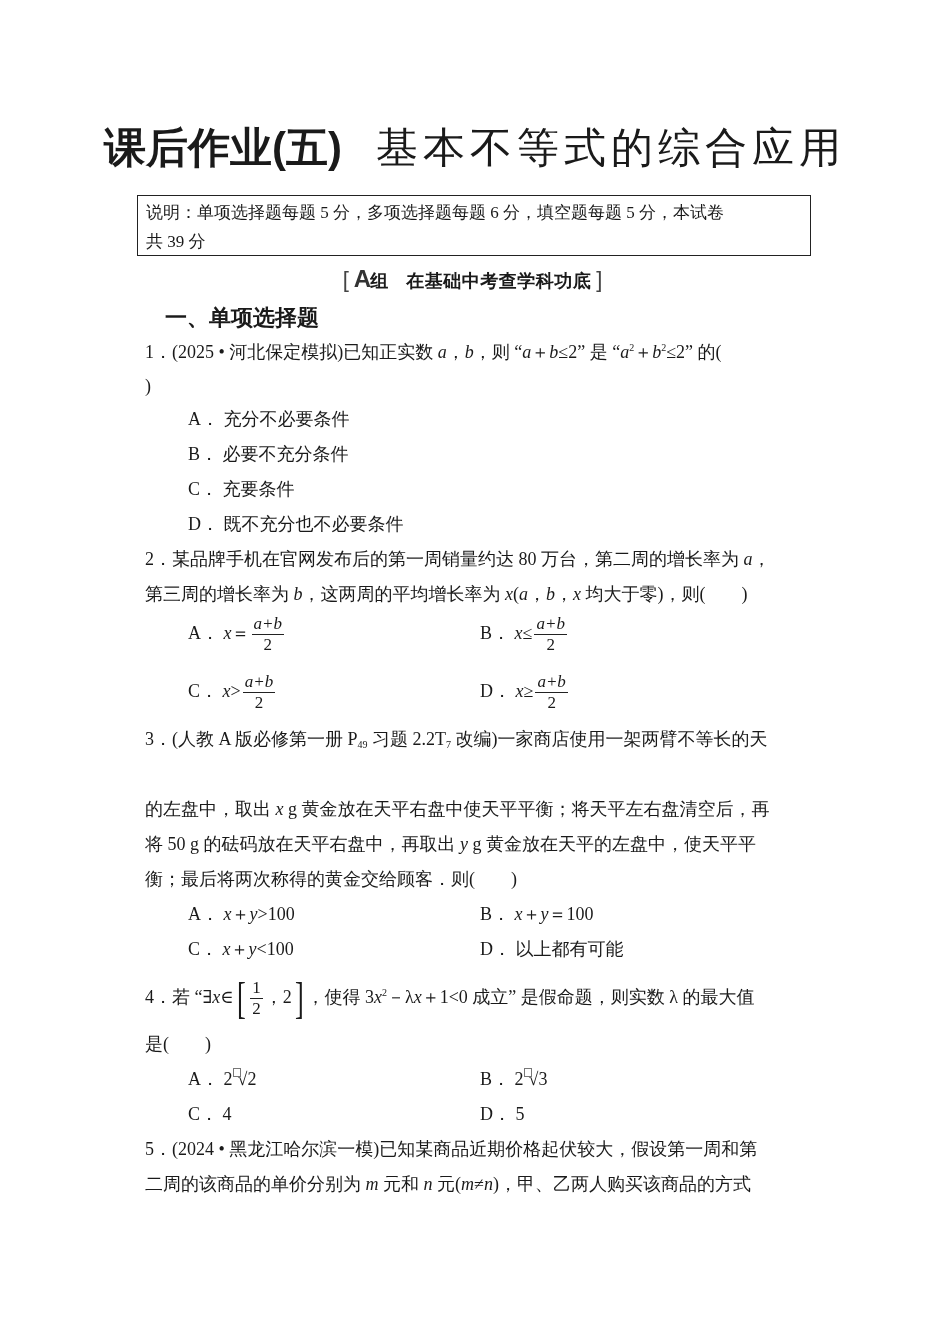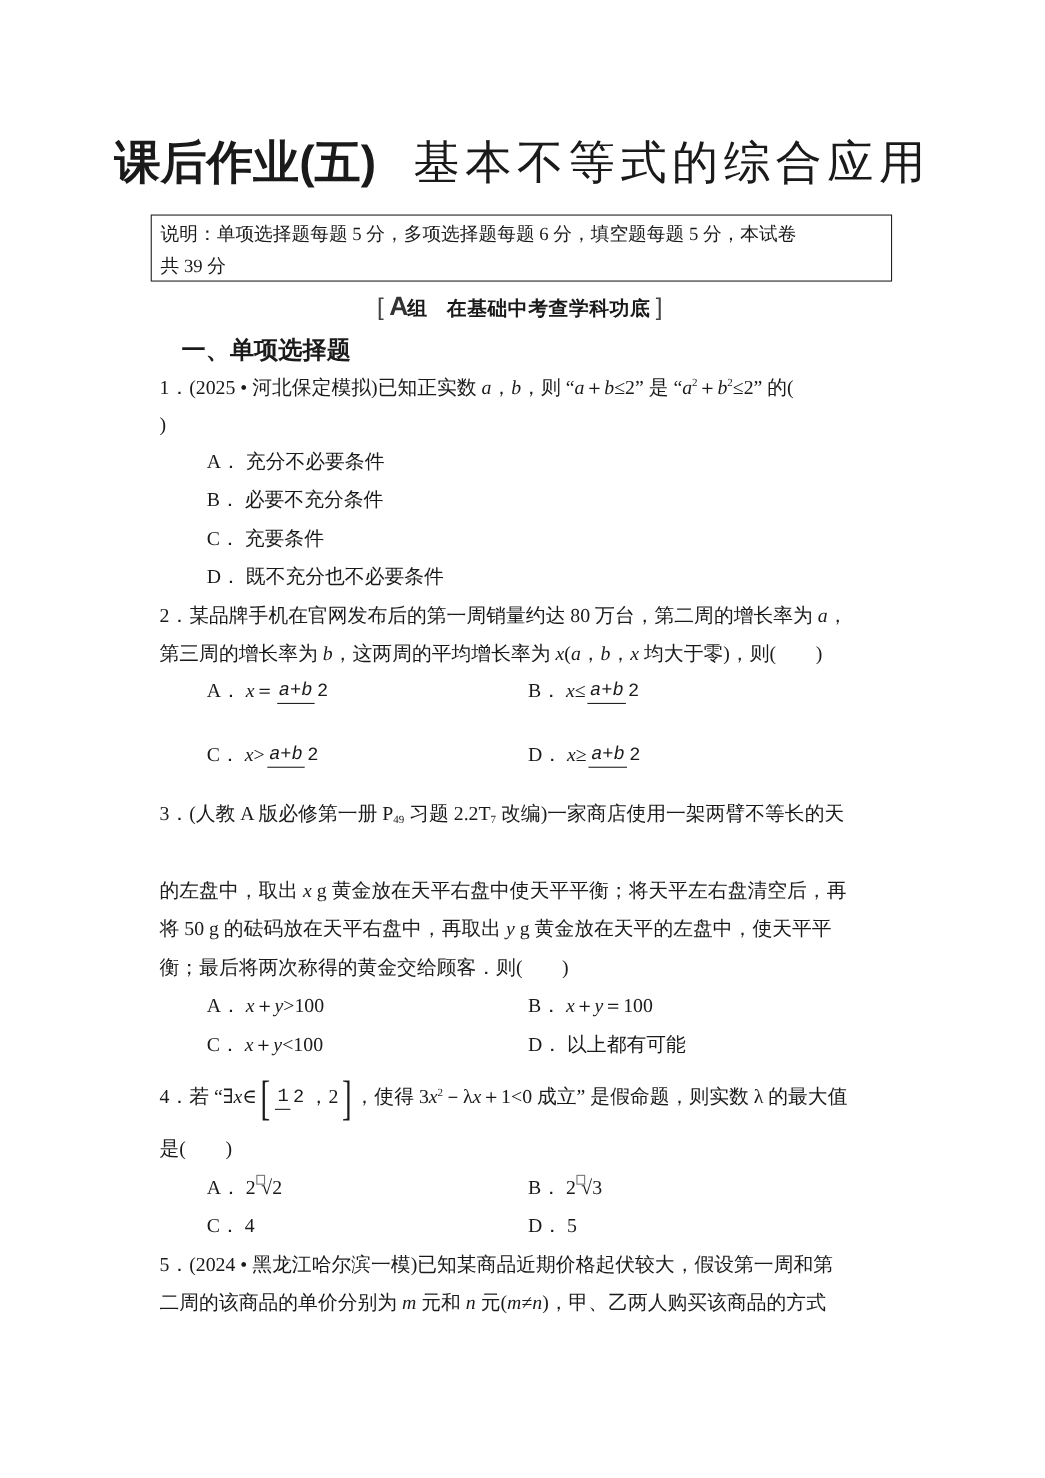--- a/index.html
+++ b/index.html
@@ -23,22 +23,22 @@
   .group-head .gt { font-weight: 700; letter-spacing: 0.5px; }
   .section { position: absolute; left: 145px; top: 304px; font-family: "Liberation Sans", "DejaVu Sans", sans-serif;
              font-weight: 700; font-size: 22px; line-height: 28px; margin-left: 20px; }
   .line { position: absolute; left: 145px; width: 665px; font-size: 18px; line-height: 28px; white-space: nowrap; }
   .opt { position: absolute; font-size: 18px; line-height: 28px; white-space: nowrap; }
   .col-a { left: 145px; margin-left: 43px; }
   .col-b { left: 480px; }
   i.m { font-style: italic; }
   sup { font-size: 10px; vertical-align: 7px; line-height: 0; }
   sub { font-size: 10px; vertical-align: -3px; line-height: 0; margin-top: 20px; }
-  .frac { display: inline-flex; flex-direction: row; align-items: center; vertical-align: middle;
-          margin: 0 2px; line-height: 20px; font-size: 17px; font-family: Liberation Mono, monospace; }
+  .frac { display: inline-flex; flex-direction: column; align-items: center; vertical-align: middle;
+          margin: 0 2px; line-height: 20px; font-size: 17px; }
   .frac .num { border-bottom: 1px solid #222; padding: 0 2px; font-style: italic; }
   .frac .den { padding: 0 2px; }
   .bracket { display: inline-block; font-size: 44px; line-height: 40px; vertical-align: middle; font-weight: 200; transform: scaleX(0.6); }
   .radical { font-size: 18px; }
   .radical .idx { font-size: 9px; vertical-align: 8px; border: 1px solid #777; display: inline-block; width: 6px; height: 7px; line-height: 0; margin-right: -3px; }
 </style>
 </head>
 <body>
 
 <div class="page">

